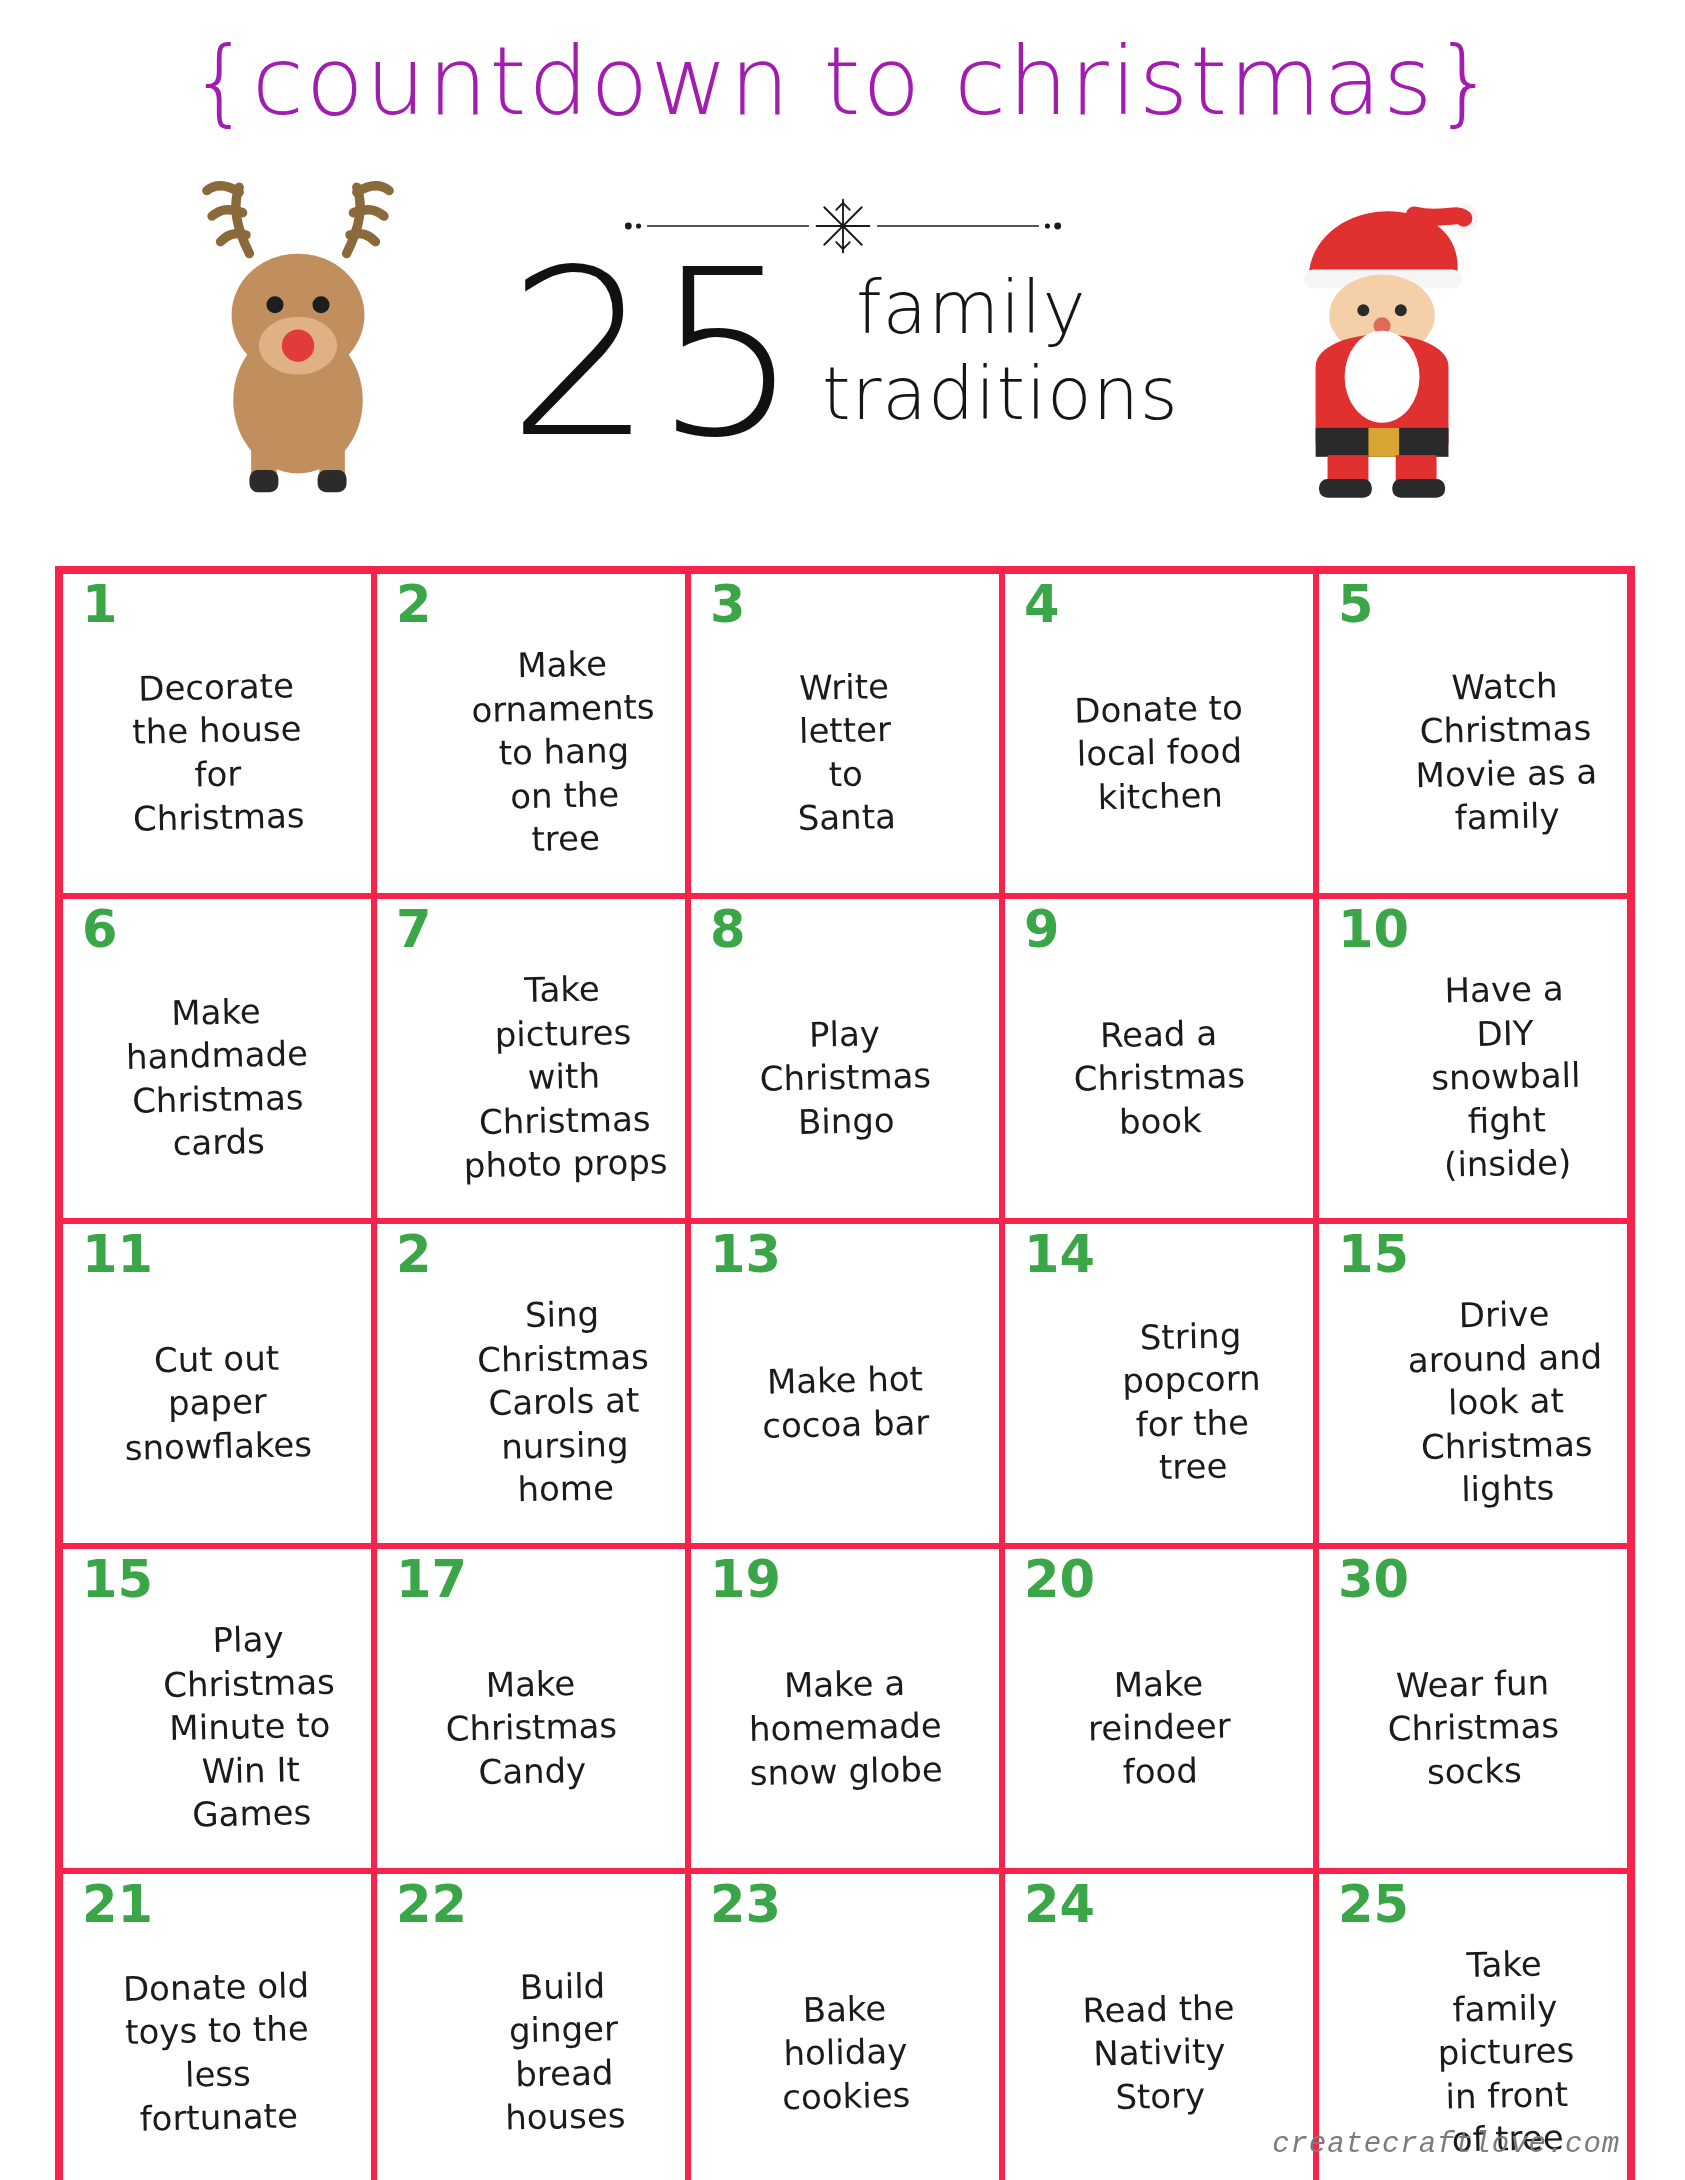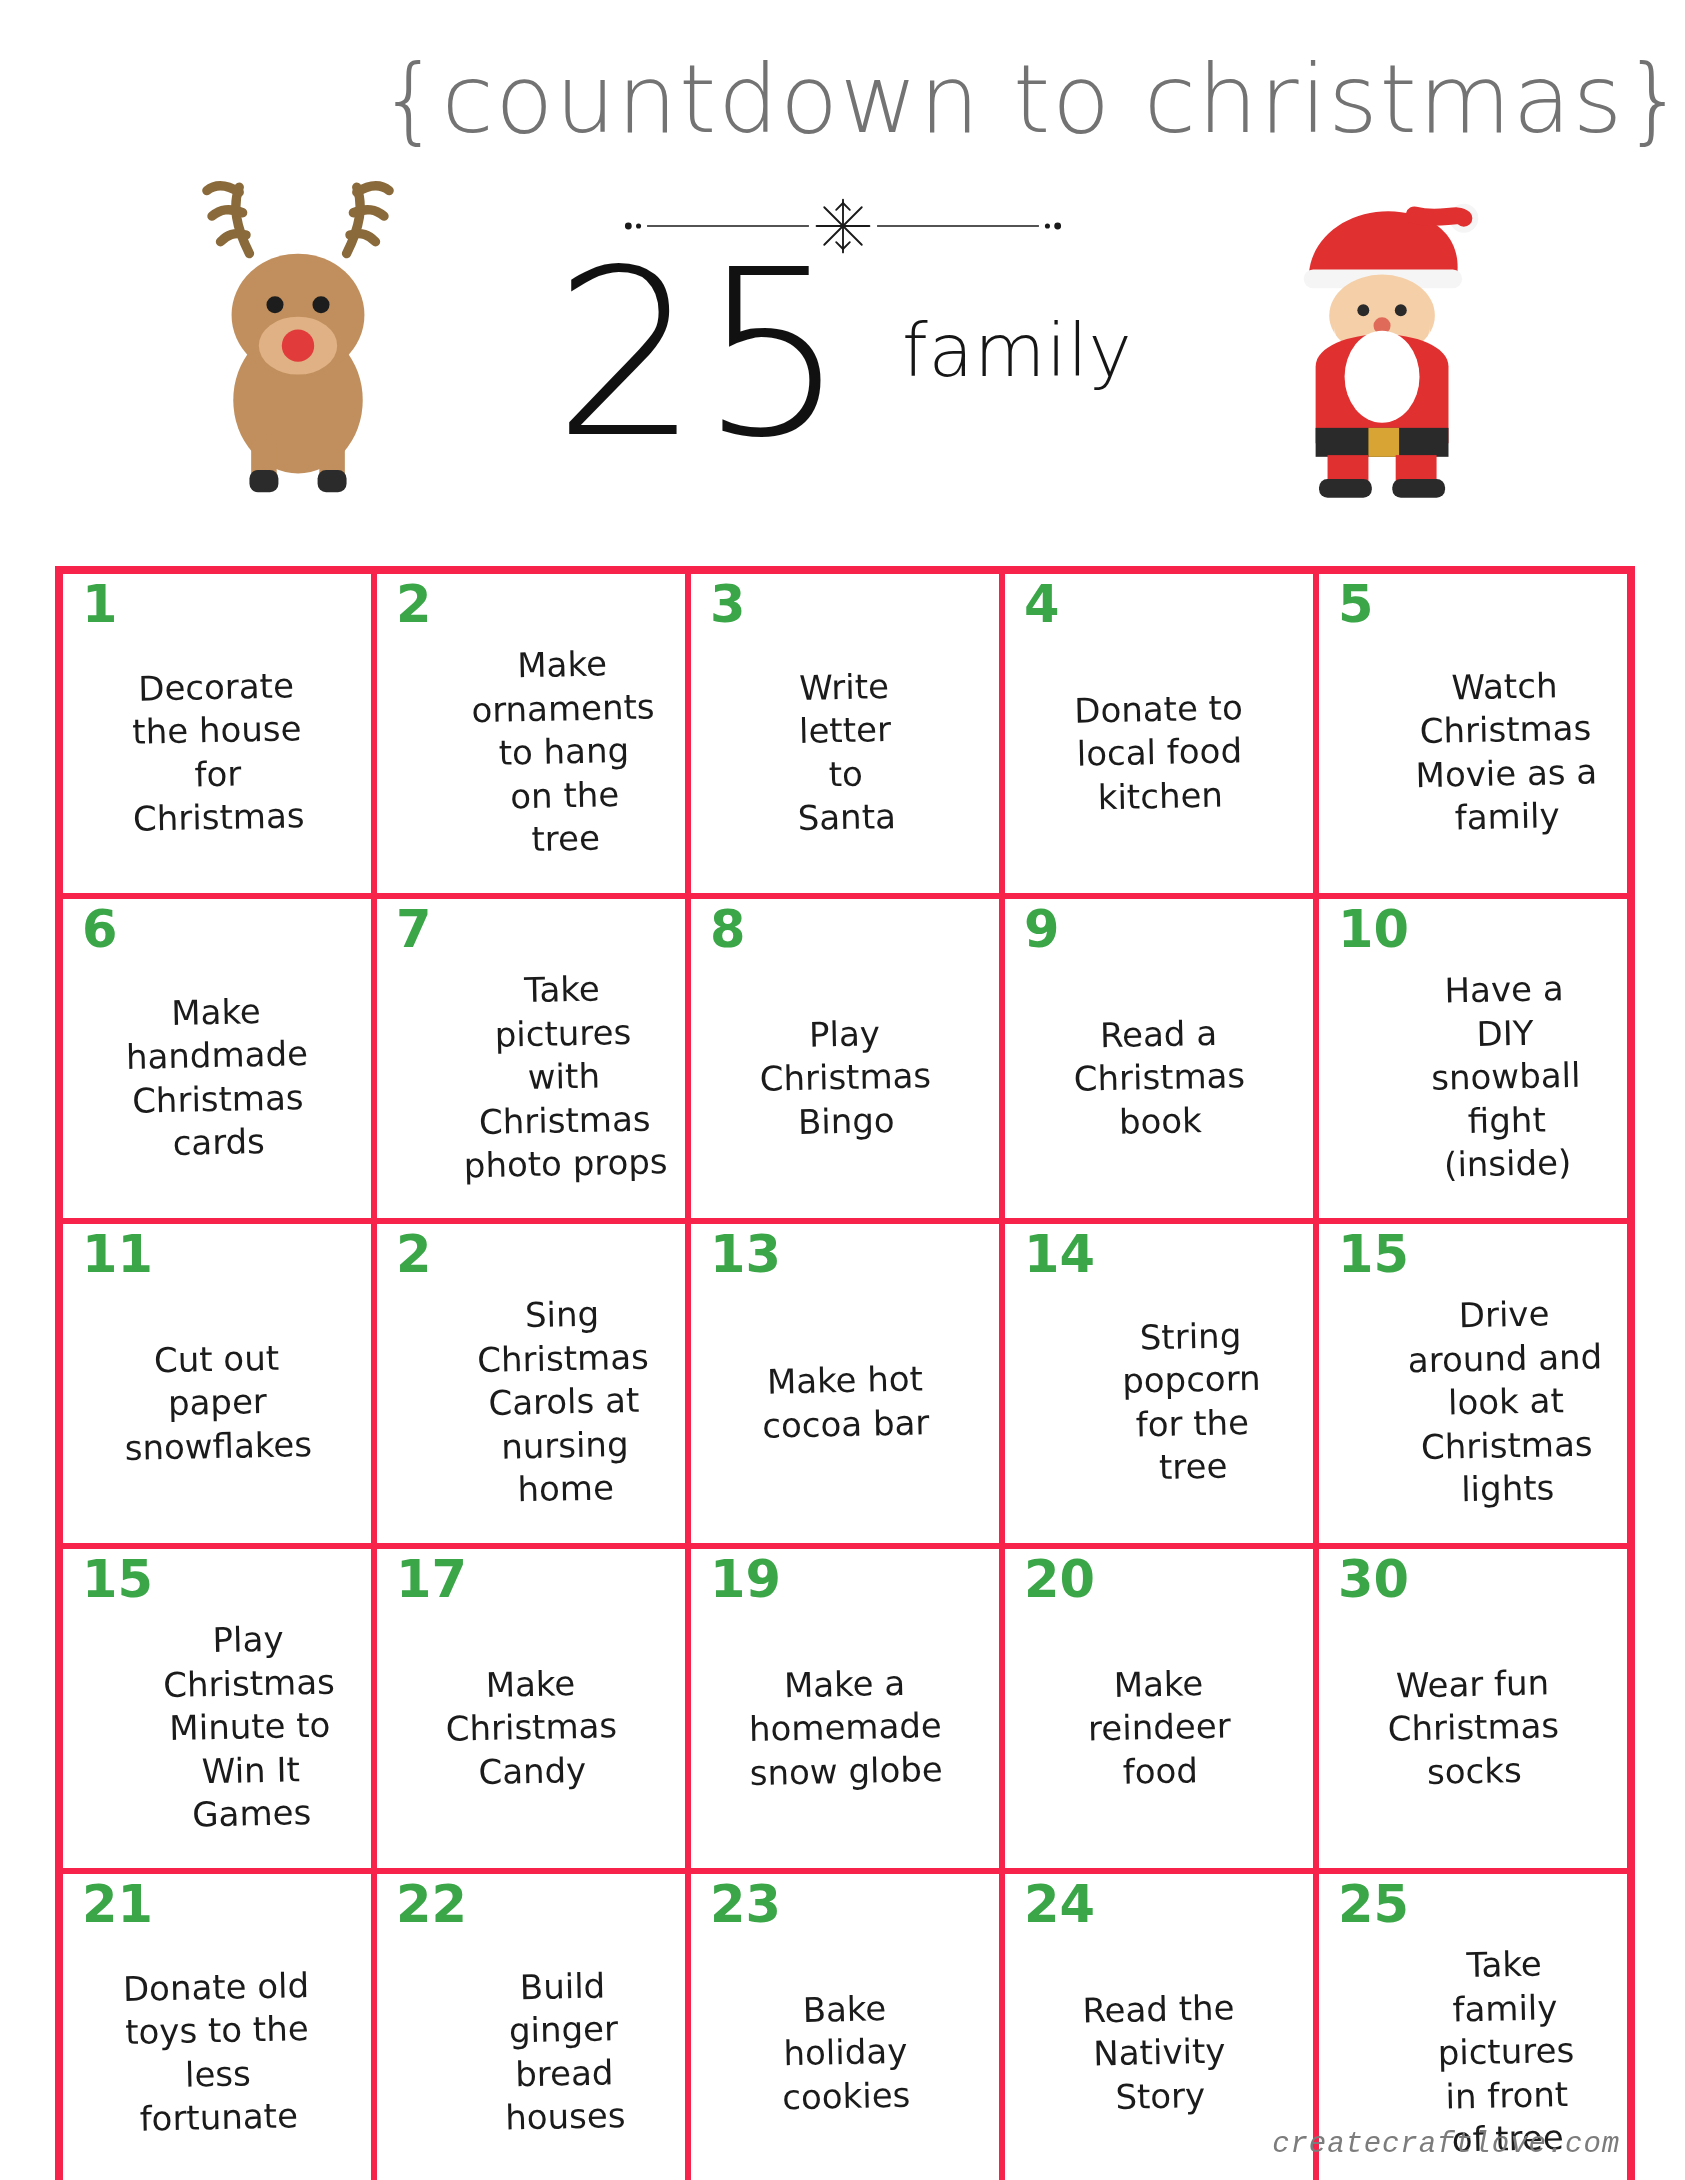--- a/index.html
+++ b/index.html
@@ -14,27 +14,27 @@
     position: relative;
     overflow: hidden;
   }
 
   
   .header {
     position: relative;
     height: 545px;
   }
   .title {
-    text-align: right;
+    text-align: center;
     font-family: "DejaVu Sans", sans-serif;
     font-weight: 300;
     font-size: 95px;
     letter-spacing: 1.7px;
-    color: #737373;
-    padding-top: 52px;
+    color: #a21caf;
+    padding-top: 34px;
     line-height: 1;
     white-space: nowrap;
   }
 
   
   .reindeer {
     position: absolute;
     left: 183px;
     top: 153px;
     width: 230px;
@@ -221,20 +221,21 @@
     <rect x="84" y="304" width="48" height="38" fill="#e03030"></rect>
     <rect x="164" y="304" width="48" height="38" fill="#e03030"></rect>
     <rect x="74" y="332" width="62" height="22" rx="10" fill="#2a2a2a"></rect>
     <rect x="160" y="332" width="62" height="22" rx="10" fill="#2a2a2a"></rect>
   </svg>
 
   <div class="center-block">
     <div class="big-number">25</div>
     <div class="sub-words">
       <span>family</span>
+      <span>traditions</span>
     </div>
   </div>
 </div>
 
 <div class="calendar">
   <div class="cell">
       <div class="cell-num">1</div>
       <div class="cell-text">Decorate
 the house
 for

